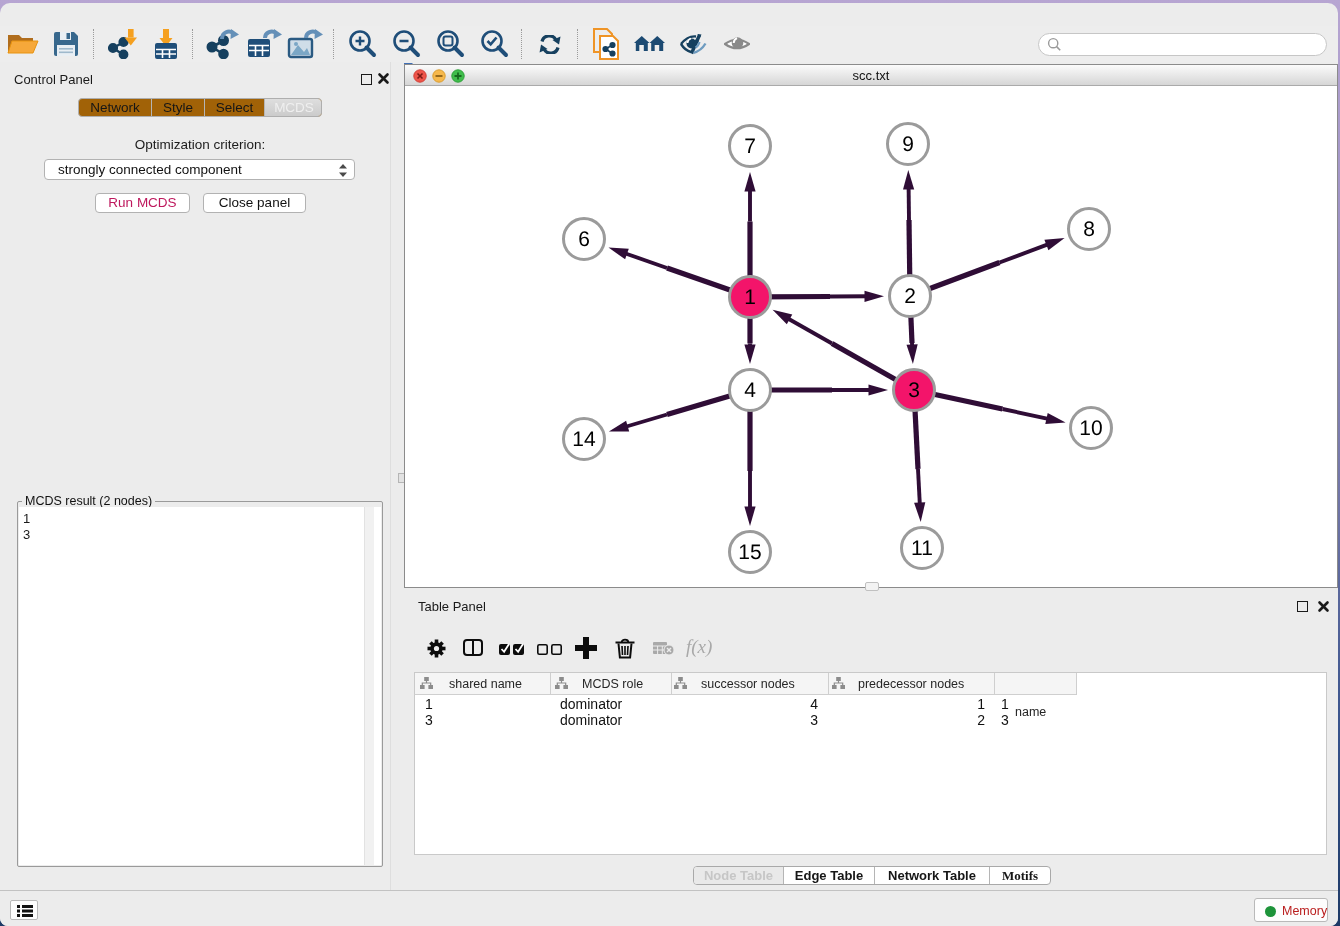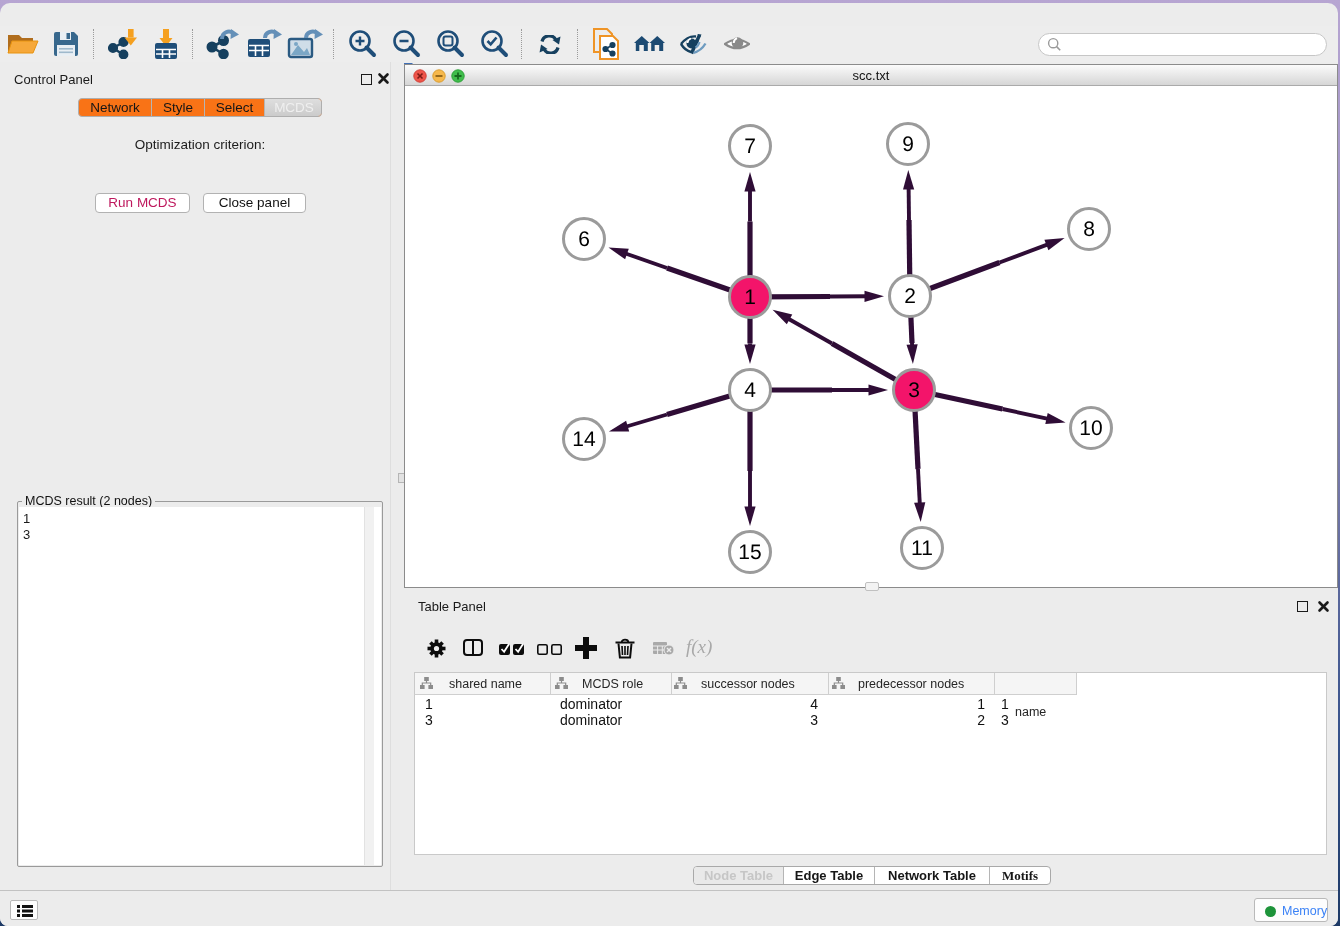--- a/index.html
+++ b/index.html
@@ -169,27 +169,34 @@
   <div id="main">
 
     <div class="abs t13" style="left:14px;top:10px;">Control Panel</div>
     <div class="abs" style="left:361px;top:12px;width:9px;height:9px;border:1.6px solid #1a1a1a;"></div>
     <svg class="abs" style="left:377px;top:10px;" width="13" height="13" viewBox="0 0 13 13">
         <g stroke="#1a1a1a" stroke-width="2.6" stroke-linecap="round">
           <line x1="2.5" y1="2.5" x2="10.5" y2="10.5"></line>
           <line x1="10.5" y1="2.5" x2="2.5" y2="10.5"></line>
         </g>
       </svg>
-    <div class="abs" style="left:78px;top:36px;width:244px;height:19px;border:1px solid #aeaeae;border-radius:4px;background:#f97316;box-sizing:border-box;overflow:hidden;font-size:13.5px;color:#161616;">
+    <div class="abs" style="left:78px;top:36px;width:244px;height:19px;border:1px solid #aeaeae;border-radius:4px;background:#a16207;box-sizing:border-box;overflow:hidden;font-size:13.5px;color:#161616;">
       <div class="abs" style="left:0;top:0;width:73px;height:19px;line-height:18px;text-align:center;border-right:1px solid #b5b5b5;box-sizing:border-box;">Network</div>
       <div class="abs" style="left:73px;top:0;width:53px;height:19px;line-height:18px;text-align:center;border-right:1px solid #b5b5b5;box-sizing:border-box;">Style</div>
       <div class="abs" style="left:126px;top:0;width:60px;height:19px;line-height:18px;text-align:center;border-right:1px solid #b5b5b5;box-sizing:border-box;">Select</div>
       <div class="abs" style="left:186px;top:0;width:58px;height:19px;line-height:18px;text-align:center;background:linear-gradient(#dedede,#c9c9c9);color:#efefef;">MCDS</div>
     </div>
     <div class="abs" style="left:0;top:75px;width:400px;text-align:center;font-size:13.5px;color:#1c1c1c;">Optimization criterion:</div>
+    <div class="abs" style="left:44px;top:97px;width:311px;height:21px;background:#fff;border:1px solid #b2b2b2;border-radius:4px;box-sizing:border-box;font-size:13.5px;color:#111;">
+      <div class="abs" style="left:13px;top:2px;">strongly connected component</div>
+      <svg class="abs" style="right:6px;top:3.5px;" width="10" height="13" viewBox="0 0 10 13">
+          <polygon points="5,0 9,4.6 1,4.6" fill="#4a4a4a"></polygon>
+          <polygon points="5,13 9,8.4 1,8.4" fill="#4a4a4a"></polygon>
+        </svg>
+    </div>
     <div class="abs" style="left:95px;top:131px;width:95px;height:20px;background:#fff;border:1px solid #b2b2b2;border-radius:4px;box-sizing:border-box;text-align:center;line-height:18px;font-size:13.5px;color:#be185d;">Run MCDS</div>
     <div class="abs" style="left:203px;top:131px;width:103px;height:20px;background:#fff;border:1px solid #b2b2b2;border-radius:4px;box-sizing:border-box;text-align:center;line-height:18px;font-size:13.5px;color:#111;">Close panel</div>
     <div class="abs" style="left:17px;top:439px;width:366px;height:366px;border:1px solid #9a9a9a;border-radius:2px;box-sizing:border-box;"></div>
     <div class="abs" style="left:22px;top:432px;font-size:12.5px;color:#111;background:#ececec;padding:0 3px;">MCDS result (2 nodes)</div>
     <div class="abs" style="left:19px;top:445px;width:362px;height:358px;background:#fff;"></div>
     <div class="abs" style="left:364px;top:445px;width:10px;height:358px;background:#f1f1f1;border-left:1px solid #e2e2e2;box-sizing:border-box;"></div>
     <div class="abs t13" style="left:23px;top:449px;">1</div>
     <div class="abs t13" style="left:23px;top:465px;">3</div>
 
     <div class="abs" style="left:398px;top:411px;width:7px;height:10px;background:#e2e2e2;border:1px solid #b5b5b5;box-sizing:border-box;"></div>
@@ -436,16 +443,16 @@
             <rect x="5" y="0" width="11" height="3"></rect>
         <rect x="0" y="4.5" width="3" height="3"></rect>
             <rect x="5" y="4.5" width="11" height="3"></rect>
         <rect x="0" y="9" width="3" height="3"></rect>
             <rect x="5" y="9" width="11" height="3"></rect>
       </g>
         </svg>
     </div>
     <div class="btnw" style="left:1254px;top:7px;width:74px;height:24px;border-radius:3px;">
       <div style="position:absolute;left:10px;top:6.5px;width:11px;height:11px;border-radius:50%;background:#1d9339;"></div>
-      <div style="position:absolute;left:27px;top:4.5px;font-size:12.5px;color:#3b82f6;text-align:center;">Memory</div>
+      <div style="position:absolute;left:27px;top:4.5px;font-size:12.5px;color:#b91c1c;text-align:center;">Memory</div>
     </div>
   </div>
 </div>
 
 </body></html>

